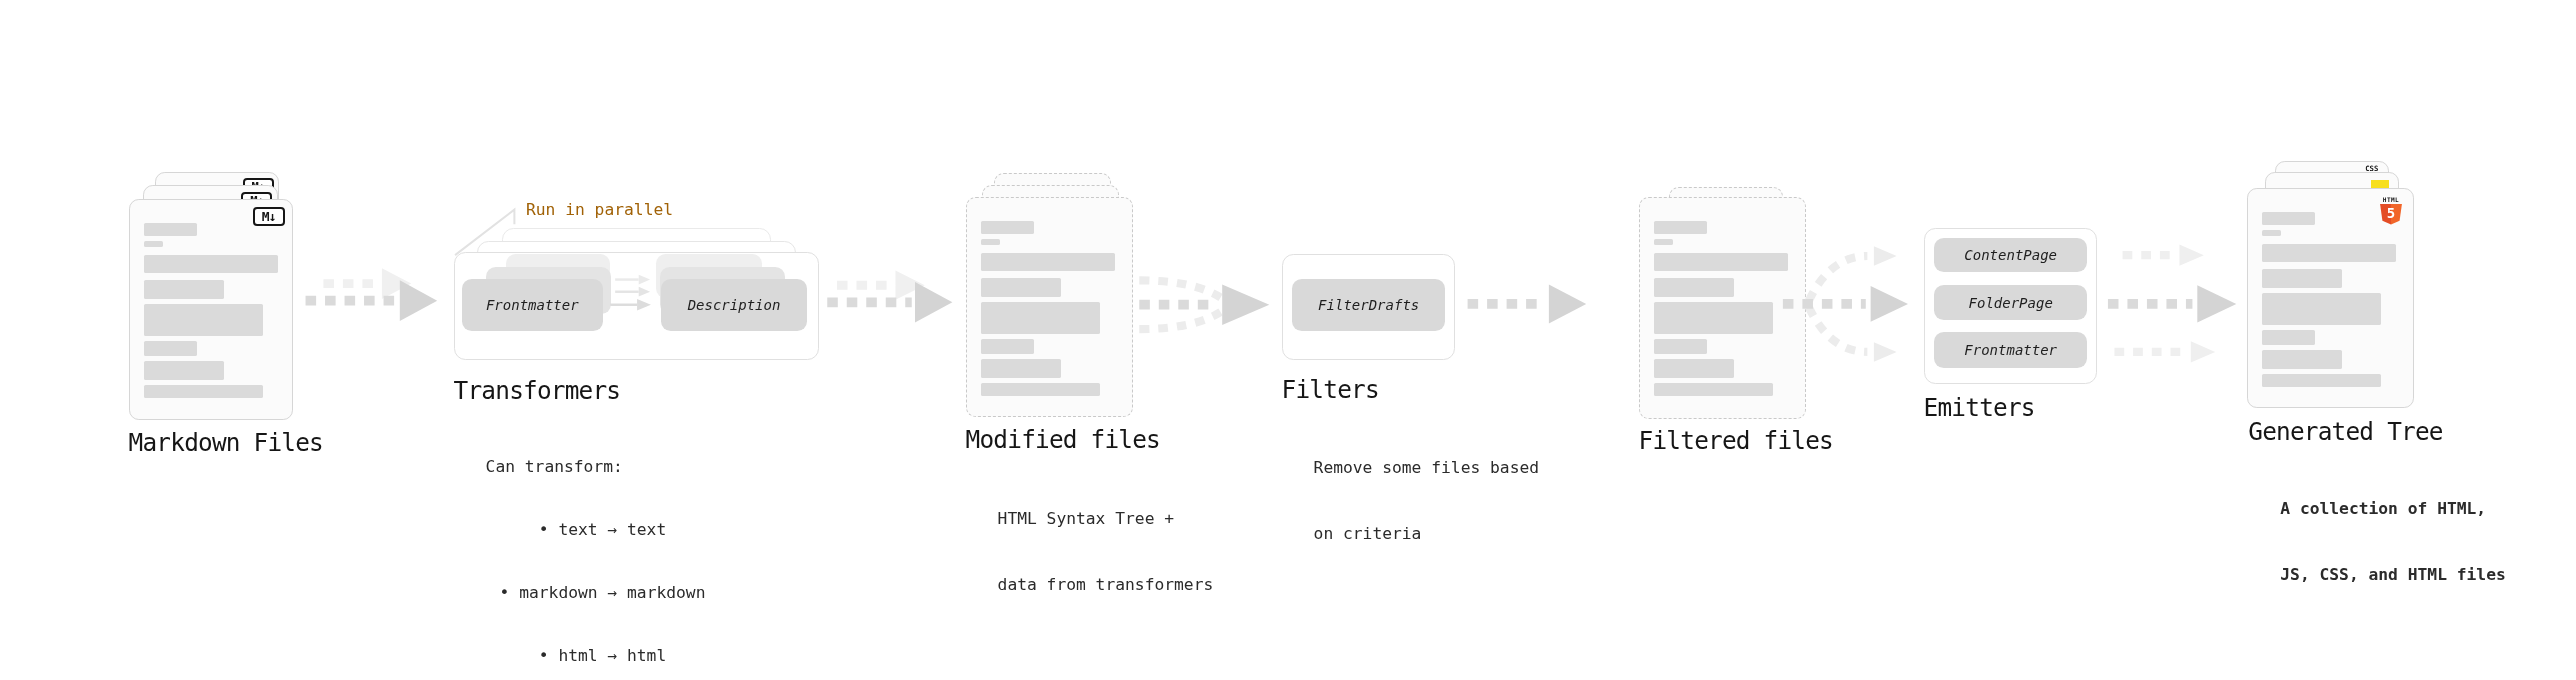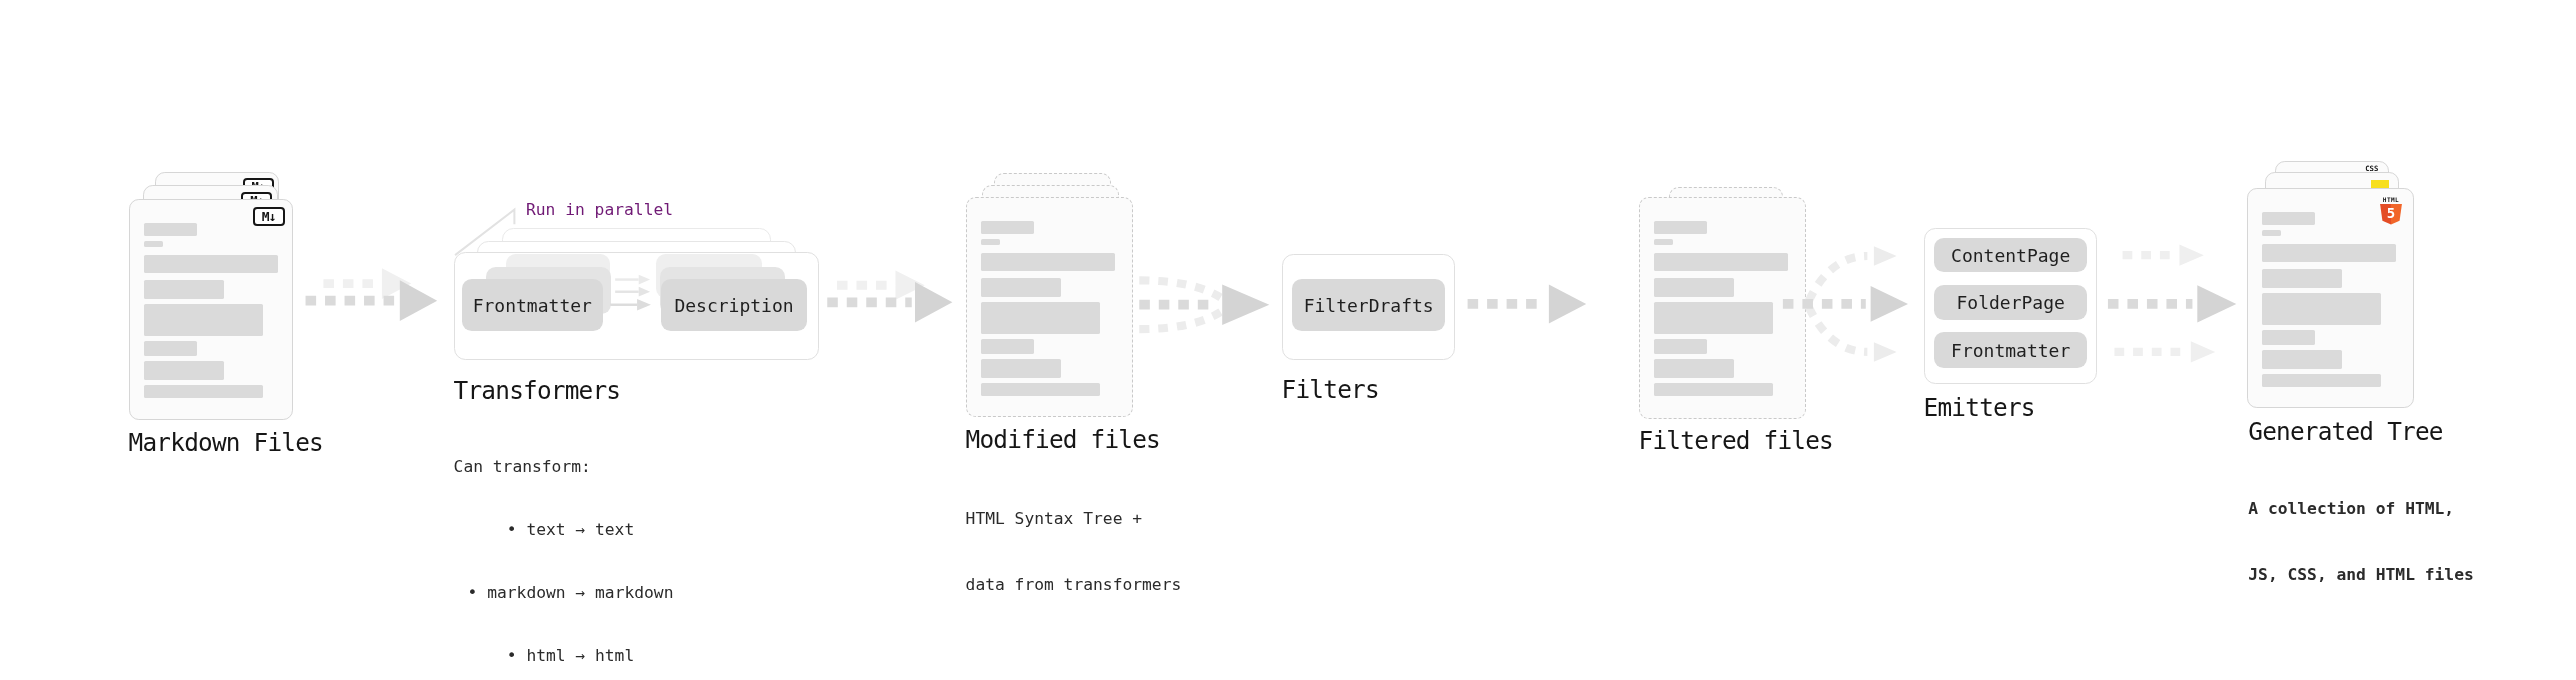--- a/index.html
+++ b/index.html
@@ -21,30 +21,30 @@
     display:flex;align-items:center;justify-content:center;
     font-weight:bold;color:#161616;letter-spacing:-0.8px;
   }
   
   .outline-box{position:absolute;background:#ffffff;border:1.6px solid #e0e0e0;border-radius:11.4px;box-sizing:border-box;}
   .outline-box.l2{border-color:#e6e6e6;}
   .outline-box.l3{border-color:#eaeaea;}
   
   .node-btn{
     position:absolute;background:#d9d9d9;border-radius:9.8px;display:flex;align-items:center;justify-content:center;
-    font-size:18px;color:#1f1f1f;box-sizing:border-box;white-space:nowrap;
+    font-size:14px;color:#1f1f1f;box-sizing:border-box;white-space:nowrap;font-style:italic;
   }
   .node-btn.ghost2{background:#e4e4e4;}
   .node-btn.ghost3{background:#efefef;}
   
   .stage-title{position:absolute;font-size:24.4px;letter-spacing:-0.8px;color:#161616;white-space:nowrap;}
   .stage-desc{position:absolute;font-size:16.3px;line-height:22px;color:#2b2b2b;white-space:pre;}
-  .stage-desc .line{display:block;}
+  .stage-desc .line{display:block;margin-left:32px;}
   .t-desc .line.indent{padding-left:14px;text-align:center;}
-  .annotation{position:absolute;font-size:16.3px;color:#701a75;white-space:nowrap;}
+  .annotation{position:absolute;font-size:16.3px;color:#a16207;white-space:nowrap;}
   
   .css-badge{position:absolute;width:16.3px;text-align:left;}
   .css-badge .css-txt{font-size:7.3px;font-weight:bold;color:#111;line-height:7.3px;letter-spacing:0;}
   .css-badge .css-bar{height:3.3px;width:14.6px;margin:0.8px auto 0;background:var(--css-blue,#2d6ff2);}
   .js-badge{position:absolute;background:var(--js-yellow,#f7df1e);}
   .html5-badge{position:absolute;width:22px;text-align:center;}
   .html5-badge .html-txt{font-size:6.1px;font-weight:bold;color:#111;line-height:7.3px;letter-spacing:0.4px;}
   .html5-badge .shield{
     width:22px;height:21px;margin-top:0.8px;color:#fff;font-size:14px;font-weight:bold;line-height:19.5px;
     background:linear-gradient(90deg,var(--html5-orange,#e44d26) 50%,#f16529 50%);
@@ -125,20 +125,24 @@
     <div class="stage-desc" style="left:1.6px;top:293px;">
       <span class="line">HTML Syntax Tree +</span>
       <span class="line">data from transformers</span>
     </div>
   </div>
 
   <div class="abs" style="left:1280px;top:252px;width:325px;height:228px;">
     <div class="outline-box" style="left:1.6px;top:1.6px;width:173px;height:106px;"></div>
     <div class="node-btn" style="left:12.2px;top:27px;width:153px;height:52px;">FilterDrafts</div>
     <div class="stage-title" style="left:1.6px;top:123px;">Filters</div>
+    <div class="stage-desc" style="left:1.6px;top:161px;">
+      <span class="line">Remove some files based</span>
+      <span class="line">on criteria</span>
+    </div>
   </div>
 
   <div class="abs" style="left:1602px;top:171px;width:252px;height:293px;margin-left:35px;">
     <div class="file-card dashed" style="left:32px;top:16.3px;width:114px;height:138px;"></div>
     <div class="file-card dashed" style="left:1.6px;top:26px;width:167px;height:222px;background:#fbfbfb;">
       <div>
           <div class="bar" style="left: 14px; top: 23px; width: 53px; height: 13px;"></div>
           <div class="bar" style="left: 14px; top: 41px; width: 19.5px; height: 5.7px;"></div>
           <div class="bar" style="left: 14px; top: 55px; width: 134px; height: 18px;"></div>
           <div class="bar" style="left: 14px; top: 80px; width: 80px; height: 18.7px;"></div>

